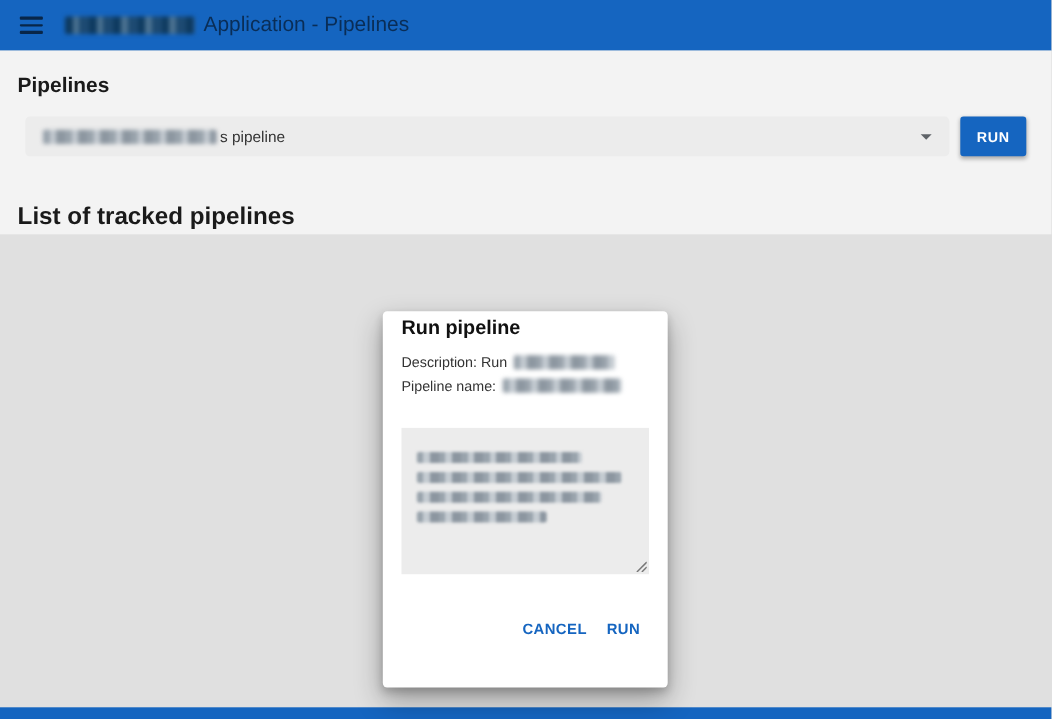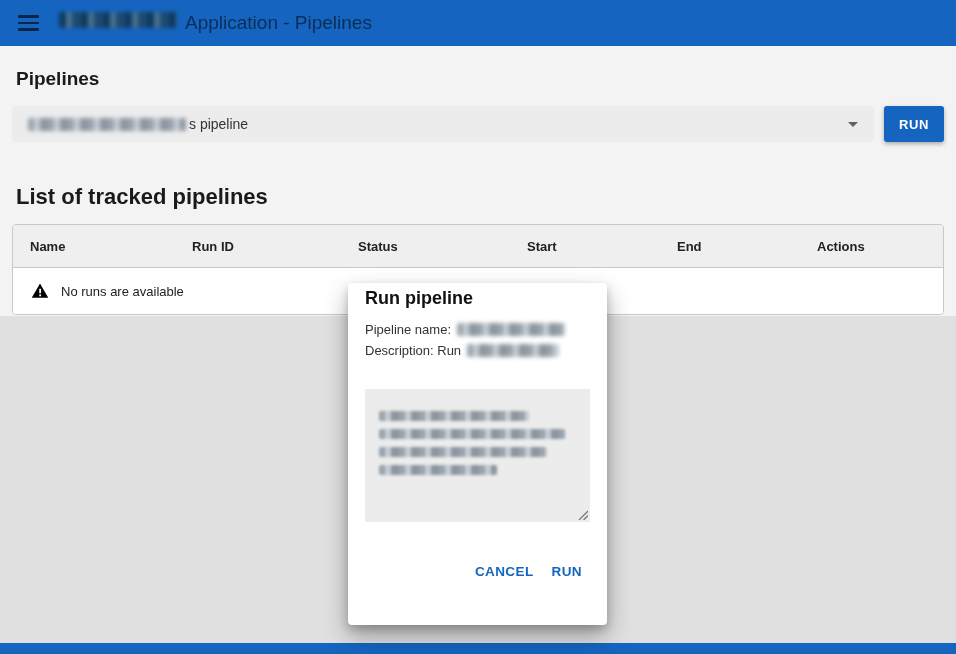--- a/index.html
+++ b/index.html
@@ -15,40 +15,40 @@
     height:46px; background:#1565c0;
     display:flex; align-items:center; padding:0 14px; gap:16px;
   }
   .menu-btn {
     background:none; border:none; cursor:pointer;
     display:flex; flex-direction:column; gap:4px; padding:6px 4px;
   }
   .menu-btn .bar { width:21px; height:2.5px; background:rgba(0,0,0,0.62); border-radius:1px; }
   .topbar-title {
     font-size:19px; color:rgba(0,0,0,0.55); font-weight:400;
-    display:flex; gap:8px; white-space:nowrap;
+    display:flex; align-items:center; gap:8px; white-space:nowrap;
   }
 
   
   .redacted {
     display:inline-block; height:13px; border-radius:2px;
     background:repeating-linear-gradient(90deg,#99a3ac 0 6px,#c4cbd1 6px 12px,#8c96a0 12px 20px);
     filter:blur(2px); vertical-align:middle;
   }
   .redacted.dark {
     height:16px;
     background:repeating-linear-gradient(90deg,#0e3a60 0 7px,#4a7190 7px 13px,#1d4a72 13px 22px);
   }
   .redacted.soft { filter:blur(1.6px); height:10px; }
 
   
   .upper { background:#f3f3f3; overflow:hidden; padding-bottom:1px; }
   .page-title { margin:0; padding:22px 16px 0; font-size:19px; font-weight:700; color:#1a1a1a; }
 
-  .select-row { display:flex; align-items:center; gap:10px; margin:16px 12px 0; }
+  .select-row { display:flex; align-items:center; gap:10px; margin:16px 23px 0; }
   .select {
     flex:1; height:36px; background:#ececec; border-radius:4px;
     display:flex; align-items:center; padding:0 16px; gap:3px;
     font-size:14px; color:#333; cursor:pointer;
   }
   .select-arrow {
     margin-left:auto; width:0; height:0;
     border-left:5px solid transparent; border-right:5px solid transparent;
     border-top:5px solid #5f6368;
   }
@@ -128,52 +128,34 @@
     <div class="select">
       <span class="redacted" style="width:158px"></span>
       <span>s pipeline</span>
       <span class="select-arrow"></span>
     </div>
     <button class="run-btn">RUN</button>
   </div>
 
   <h2 class="list-title">List of tracked pipelines</h2>
 
-  <div class="table">
-    <div class="thead">
-      <div class="th">Name</div>
-      <div class="th">Run ID</div>
-      <div class="th">Status</div>
-      <div class="th">Start</div>
-      <div class="th">End</div>
-      <div class="th">Actions</div>
-    </div>
-    <div class="trow">
-      <svg class="warn-icon" viewBox="0 0 24 24">
-        <path d="M1 21h22L12 2 1 21z" fill="#000"></path>
-        <rect x="11" y="9" width="2.4" height="6" fill="#fff"></rect>
-        <rect x="11" y="16.6" width="2.4" height="2.4" fill="#fff"></rect>
-      </svg>
-      <span>No runs are available</span>
-    </div>
-  </div>
 </section>
 
 <footer class="bottombar"></footer>
 
 <div class="dialog">
   <h2 class="dialog-title">Run pipeline</h2>
 
   <div class="dialog-line">
+    <span>Description: Run</span>
+    <span class="redacted" style="width:92px"></span>
+  </div>
+  <div class="dialog-line">
     <span>Pipeline name:</span>
     <span class="redacted" style="width:108px"></span>
-  </div>
-  <div class="dialog-line">
-    <span>Description: Run</span>
-    <span class="redacted" style="width:92px"></span>
   </div>
 
   <div class="dialog-textarea">
     <span class="redacted soft tline" style="width:150px"></span>
     <span class="redacted soft tline" style="width:186px"></span>
     <span class="redacted soft tline" style="width:168px"></span>
     <span class="redacted soft tline" style="width:118px"></span>
     <svg class="resize-handle" viewBox="0 0 10 10">
       <line x1="1" y1="10" x2="10" y2="1" stroke="#777" stroke-width="1.3"></line>
       <line x1="5.5" y1="10" x2="10" y2="5.5" stroke="#777" stroke-width="1.3"></line>

